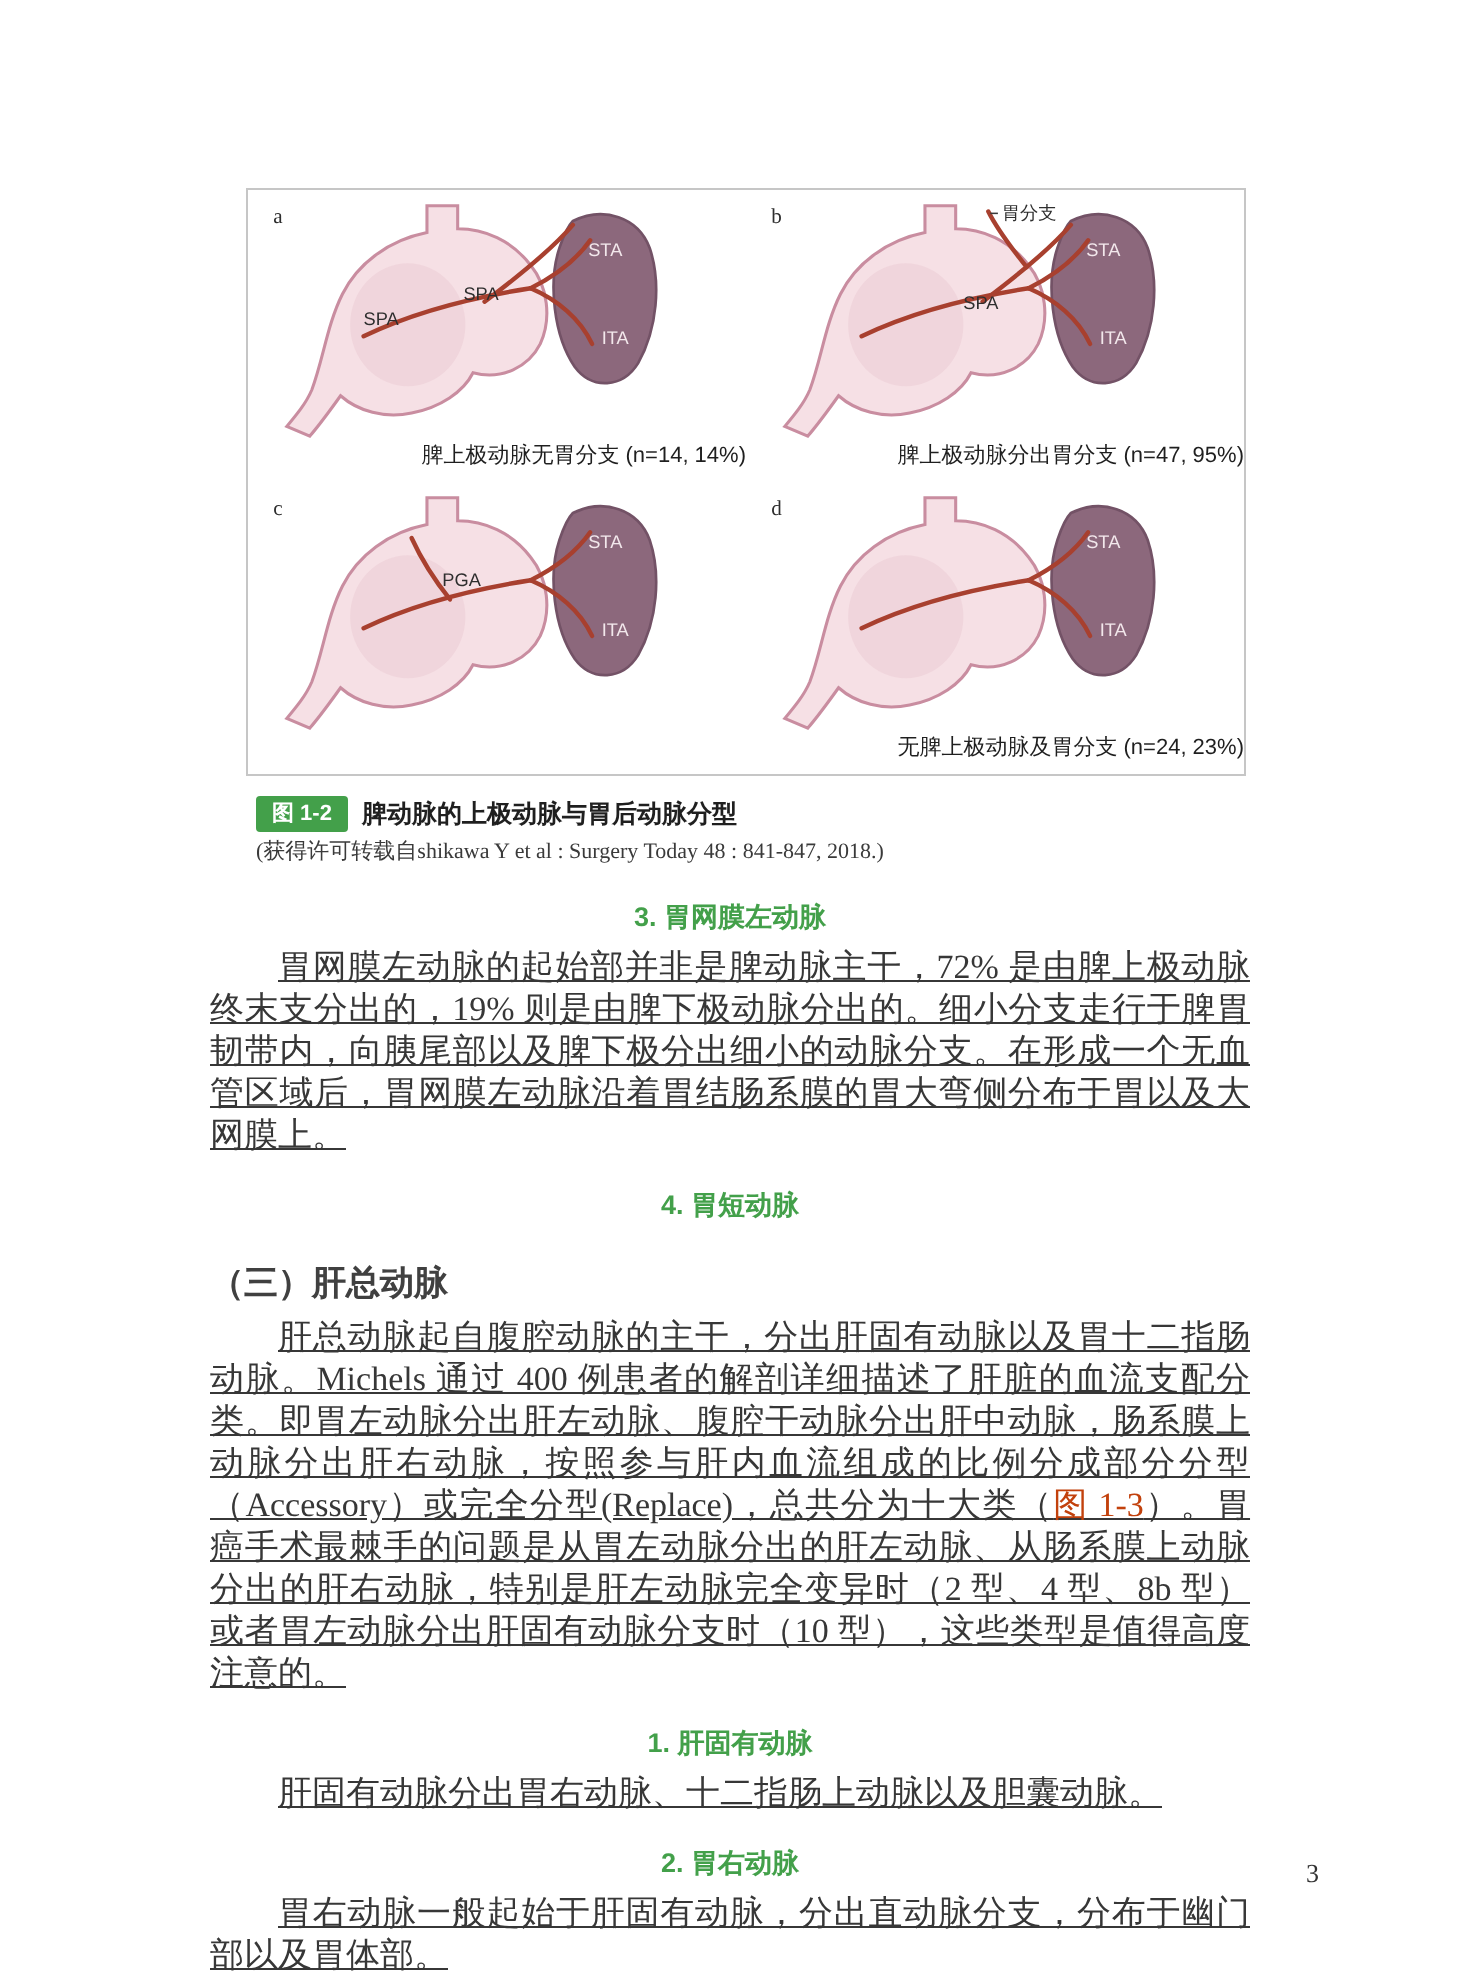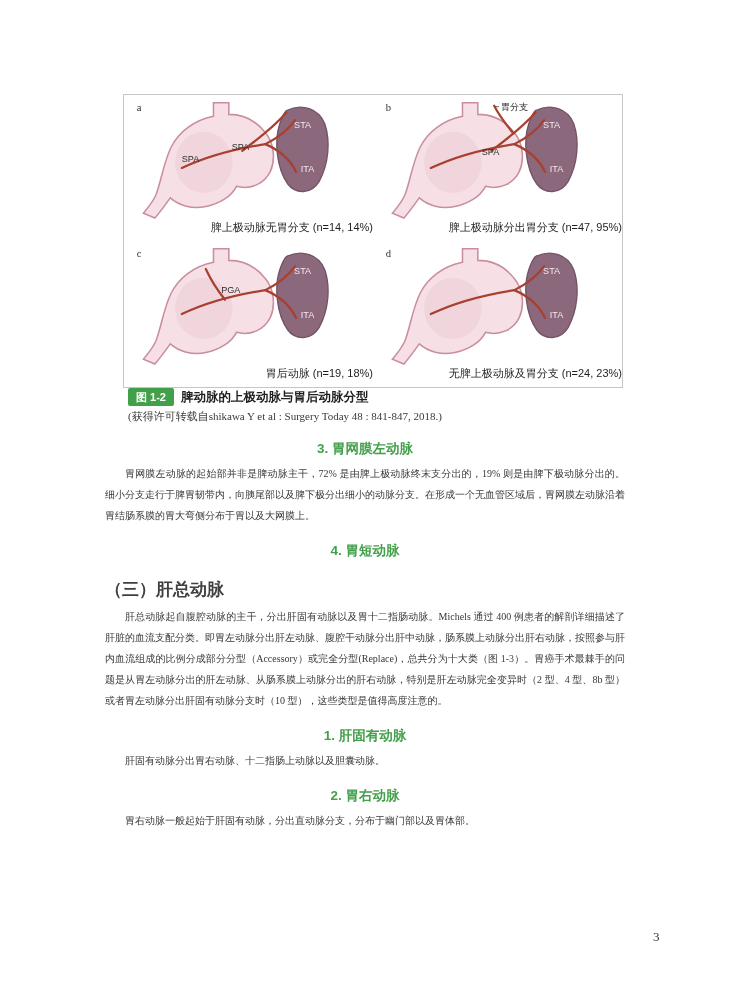--- a/index.html
+++ b/index.html
@@ -20,31 +20,31 @@
   .p-letter { font-family:"Liberation Serif","DejaVu Serif",serif; font-size:11px; fill:#2e2e2e; }
   .lbl { font-family:"Liberation Sans","DejaVu Sans",sans-serif; font-size:9.5px; }
   .lbl-dark { fill:#2e2e2e; }
   .lbl-light { fill:#f3e8ec; }
   .stomach { fill:#f6e0e5; stroke:#c98da0; stroke-width:1.6; }
   .stomach-inner { fill:#efd2da; opacity:.8; }
   .spleen { fill:#8c687c; stroke:#735266; stroke-width:1.4; }
   .artery { fill:none; stroke:#a8402f; stroke-width:2.3; stroke-linecap:round; }
   .leader { stroke:#3a3a3a; stroke-width:.8; }
 
-  .fig-caption-row { display:flex; align-items:center; gap:7px; margin:0 0 0 23px;text-align:center; }
+  .fig-caption-row { display:flex; align-items:center; gap:7px; margin:10px 0 0 23px;text-align:center; }
   .fig-badge { background:#43a04a; color:#fff; font:bold 11px/18px "Liberation Sans","DejaVu Sans",sans-serif; padding:0 8px; border-radius:2px; }
   .fig-title { font:bold 12.5px "Liberation Sans","DejaVu Sans",sans-serif; color:#1f1f1f; }
   .fig-legend { margin:7px 0 0 23px; font-size:11px; line-height:16px; color:#3a3a3a; }
   .fig-source { margin:2px 0 0 23px; font-size:11px; line-height:16px; color:#3a3a3a; }
 
   
   .h-small { color:#43a04a; font:bold 13.5px "Liberation Sans","DejaVu Sans",sans-serif; margin:16px 0 3px;text-align:center; }
   .h-big   { color:#404040; font:bold 17px "Liberation Sans","DejaVu Sans",sans-serif; margin:18px 0 5px; }
-  p.body { font-size:10px; line-height:21px; text-align:justify; text-indent:2em; margin:5px 0 12px; color:#373737; }
-  .figref { color:#404040; }
+  p.body { font-size:17px; line-height:21px; text-align:justify; text-indent:2em; margin:5px 0 12px; color:#373737;text-decoration:underline; }
+  .figref { color:#c2410c; }
 
   .page-number { position:absolute; left:653px; top:929px; font-size:13px; color:#333; }
 </style>
 </head>
 <body>
 
 <div class="page">
   <div class="content">
 
     <div class="figure">
@@ -95,21 +95,20 @@
             <ellipse class="stomach-inner" cx="78" cy="66" rx="30" ry="32"></ellipse>
             <path class="spleen" d="M164,12 C180,4 198,10 204,26 C210,44 208,68 198,86 C190,99 174,100 165,88 C154,72 151,44 157,26 C159,20 161,15 164,12 Z"></path>
             <path class="artery" d="M55,72 C80,60 110,52 142,47"></path>
             <path class="artery" d="M142,47 C156,40 166,32 173,22"></path>
             <path class="artery" d="M142,47 C156,53 168,63 174,76"></path>
             <path class="artery" d="M100,57 C92,47 85,36 80,25"></path>
             <text class="lbl lbl-dark" x="96" y="50">PGA</text>
             <text class="lbl lbl-light" x="172" y="30">STA</text>
             <text class="lbl lbl-light" x="179" y="76">ITA</text>
           </svg>
-          <div class="panel-caption">胃后动脉 (n=19, 18%)</div>
         </div>
 
         <div class="panel">
           <svg class="drawing" width="246" height="120" viewBox="0 0 250 125">
             <text class="p-letter" x="8" y="13">d</text>
             <path class="stomach" d="M88,4 L88,18 C68,22 52,34 44,50 C36,66 34,84 28,100 C25,107 20,113 15,119 L27,124 C33,117 38,110 43,103 C52,111 66,115 80,112 C95,109 107,101 112,91 C127,95 141,88 147,76 C153,63 151,46 142,35 C132,22 118,16 104,16 L104,4 Z"></path>
             <ellipse class="stomach-inner" cx="78" cy="66" rx="30" ry="32"></ellipse>
             <path class="spleen" d="M164,12 C180,4 198,10 204,26 C210,44 208,68 198,86 C190,99 174,100 165,88 C154,72 151,44 157,26 C159,20 161,15 164,12 Z"></path>
             <path class="artery" d="M55,72 C80,60 110,52 142,47"></path>
             <path class="artery" d="M142,47 C156,40 166,32 173,22"></path>

